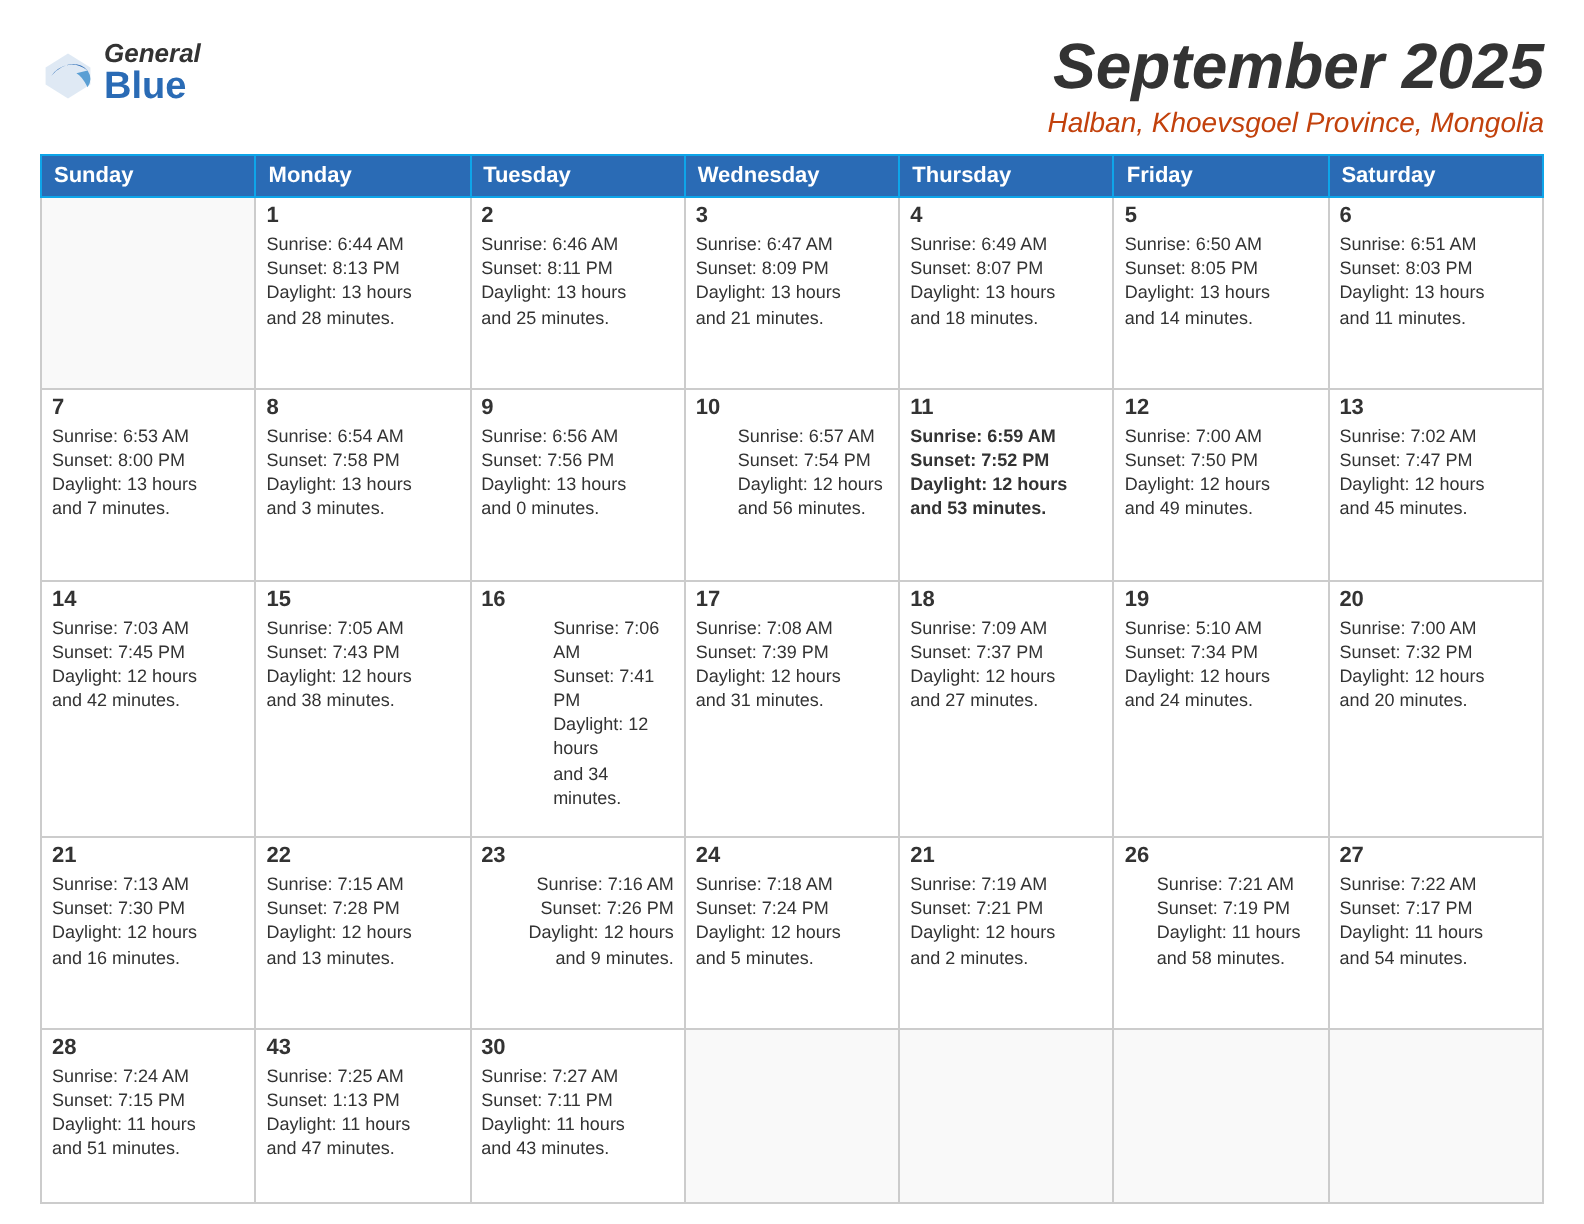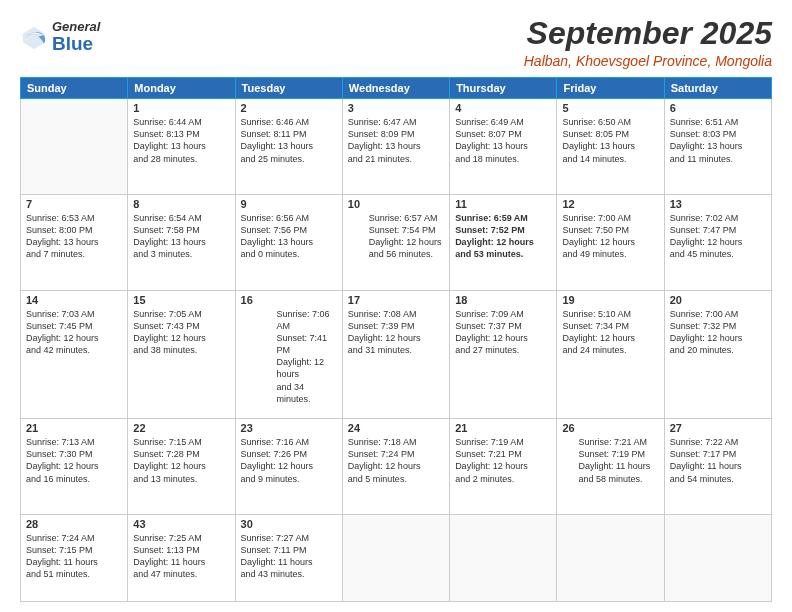--- a/index.html
+++ b/index.html
@@ -298,21 +298,21 @@
           </td>
           <td>
             <div class="day-num">22</div>
             <div class="cell-info" style="white-space: pre-line;">Sunrise: 7:15 AM
 Sunset: 7:28 PM
 Daylight: 12 hours
 and 13 minutes.</div>
           </td>
           <td>
             <div class="day-num">23</div>
-            <div class="cell-info" style="white-space: pre-line;">Sunrise: 7:16 AM
+            <div class="cell-info" style="white-space: pre-line; text-align: right;">Sunrise: 7:16 AM
 Sunset: 7:26 PM
 Daylight: 12 hours
 and 9 minutes.</div>
           </td>
           <td>
             <div class="day-num">24</div>
             <div class="cell-info" style="white-space: pre-line;">Sunrise: 7:18 AM
 Sunset: 7:24 PM
 Daylight: 12 hours
 and 5 minutes.</div>

